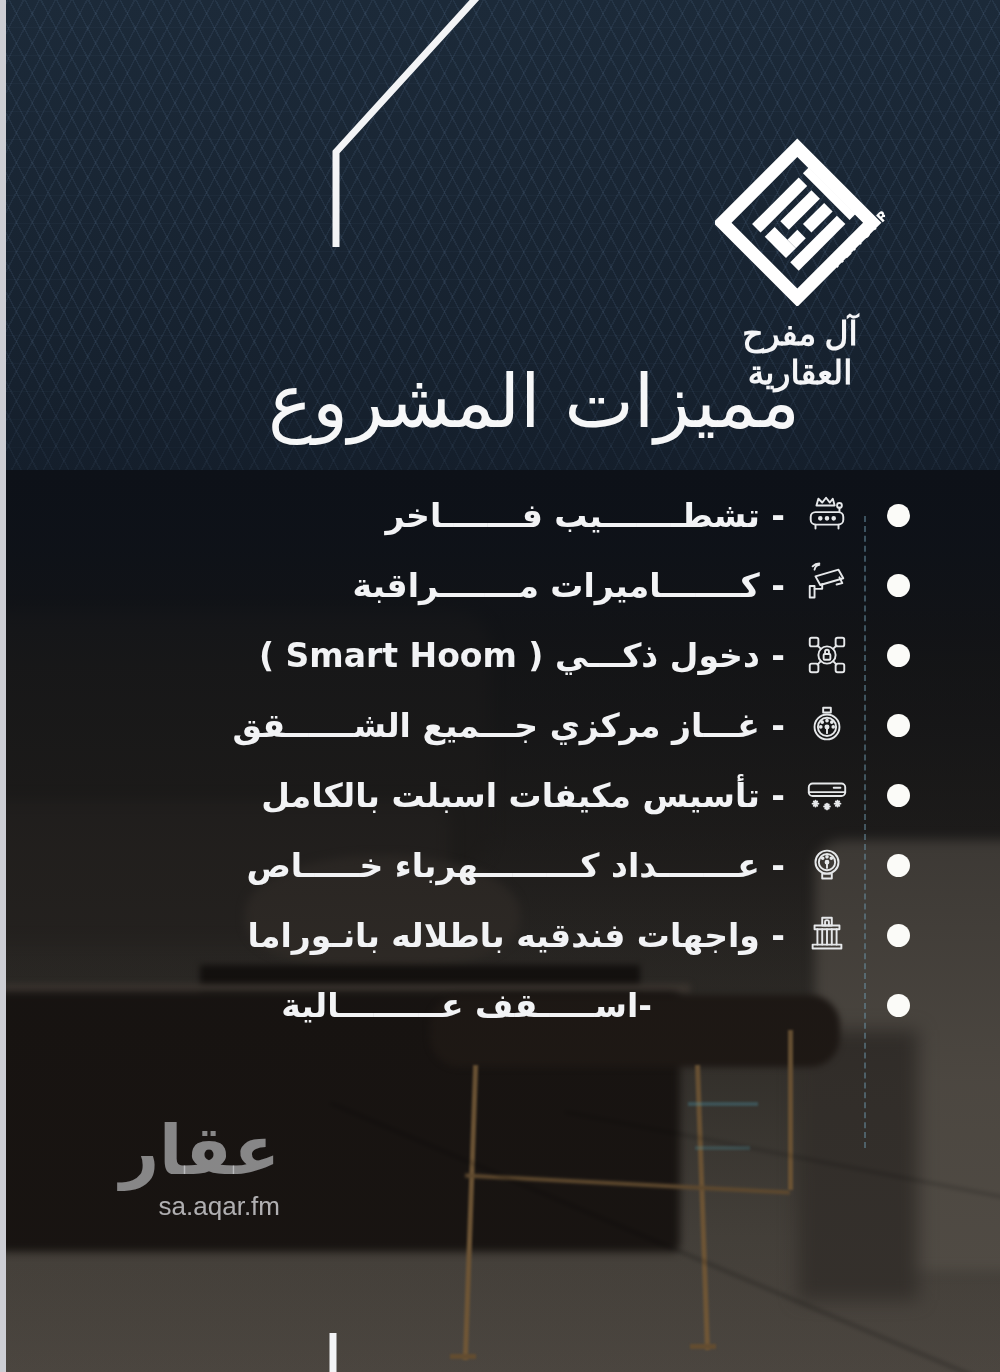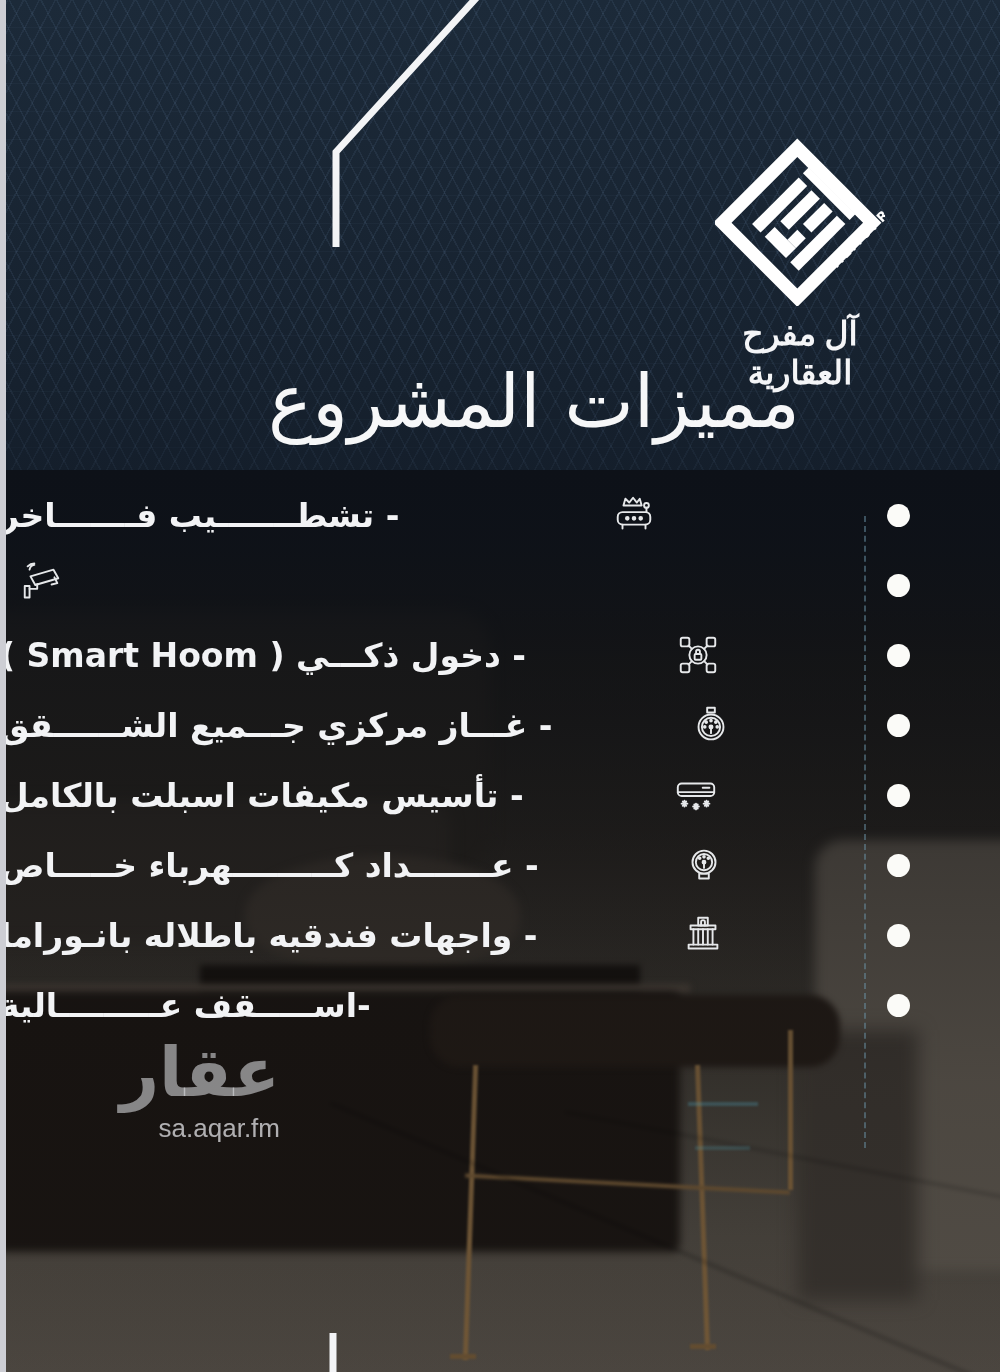--- a/index.html
+++ b/index.html
@@ -49,29 +49,29 @@
   .logo-block{position:absolute;left:700px;top:138px;width:200px;z-index:7;text-align:center;}
   .company{margin-top:4px;font-size:33px;font-weight:bold;color:#f4f5f7;letter-spacing:.5px;font-family:Liberation Serif, serif;}
 
   .title{position:absolute;top:358px;right:200px;margin:0;z-index:7;direction:rtl;
     font-size:74px;font-weight:normal;color:#f6f7f8;letter-spacing:0;}
 
   
   .features{position:absolute;left:0;top:480px;width:100%;z-index:8;direction:rtl;}
   .connector{position:absolute;top:36px;height:632px;right:134px;width:0;
     border-left:2px dashed rgba(105,145,165,.5);z-index:0;}
-  .row{position:relative;z-index:1;height:70px;display:flex;align-items:center;padding-right:90px;justify-content:space-between;}
+  .row{position:relative;z-index:1;height:70px;display:flex;align-items:center;padding-right:90px;}
   .bullet{width:23px;height:23px;border-radius:50%;background:#fbfbf8;flex:0 0 auto;margin-left:34px;}
   .iconbox{width:52px;height:56px;flex:0 0 auto;margin-left:16px;display:flex;align-items:center;justify-content:center;}
   .spacer{width:201px;flex:0 0 auto;}
   .flabel{font-size:33px;font-weight:bold;color:#f2f3f5;white-space:nowrap;line-height:1;}
   .icn{stroke:#e6e8ea;fill:none;stroke-width:2;stroke-linecap:round;stroke-linejoin:round;}
 
   
-  .watermark{position:absolute;left:96px;top:1036px;width:184px;z-index:9;text-align:right;direction:rtl;}
+  .watermark{position:absolute;left:96px;top:1114px;width:184px;z-index:9;text-align:right;direction:rtl;}
   .wm-logo{font-size:68px;font-weight:bold;color:rgba(228,229,234,.55);line-height:1.1;}
   .wm-site{font-family:Liberation Sans, sans-serif;font-size:26px;color:rgba(235,236,240,.72);direction:ltr;margin-top:2px;}
 
   .left-strip{position:absolute;left:0;top:0;width:6px;height:100%;background:#cdced4;z-index:12;}
 </style>
 </head>
 <body>
 
 <div class="poster">
 
@@ -151,20 +151,21 @@
       <span class="bullet"></span>
       <span class="iconbox">
         <svg class="icn" width="46" height="46" viewBox="0 0 48 48">
           <path d="M12 15 L36 8 L41 17 L17 24 Z"></path>
           <path d="M37 16 L40 22 L34 23.5"></path>
           <path d="M19 23 v5 h-8"></path>
           <rect x="6" y="25" width="5" height="12"></rect>
           <path d="M11 8 a6 6 0 0 1 5 -5 M9 4.5 a10 10 0 0 1 7 -3"></path>
         </svg>
       </span>
+      <span class="flabel">- كـــــــاميرات مـــــــراقبة</span>
     </div>
 
     <div class="row">
       <span class="bullet"></span>
       <span class="iconbox">
         <svg class="icn" width="46" height="46" viewBox="0 0 48 48">
           <circle cx="24" cy="24" r="9"></circle>
           <rect x="20.5" y="23" width="7" height="6" rx="1"></rect>
           <path d="M22 23 v-2.5 a2 2 0 0 1 4 0 V23"></path>
           <rect x="6" y="6" width="9" height="9" rx="2"></rect>

